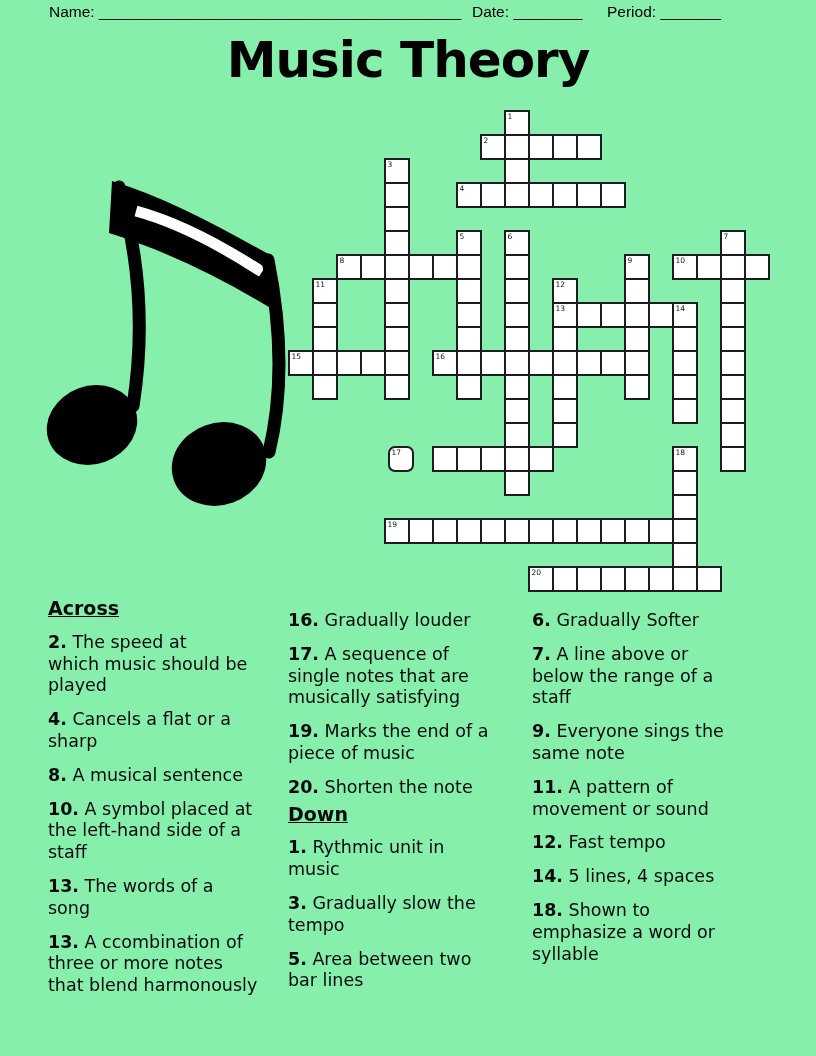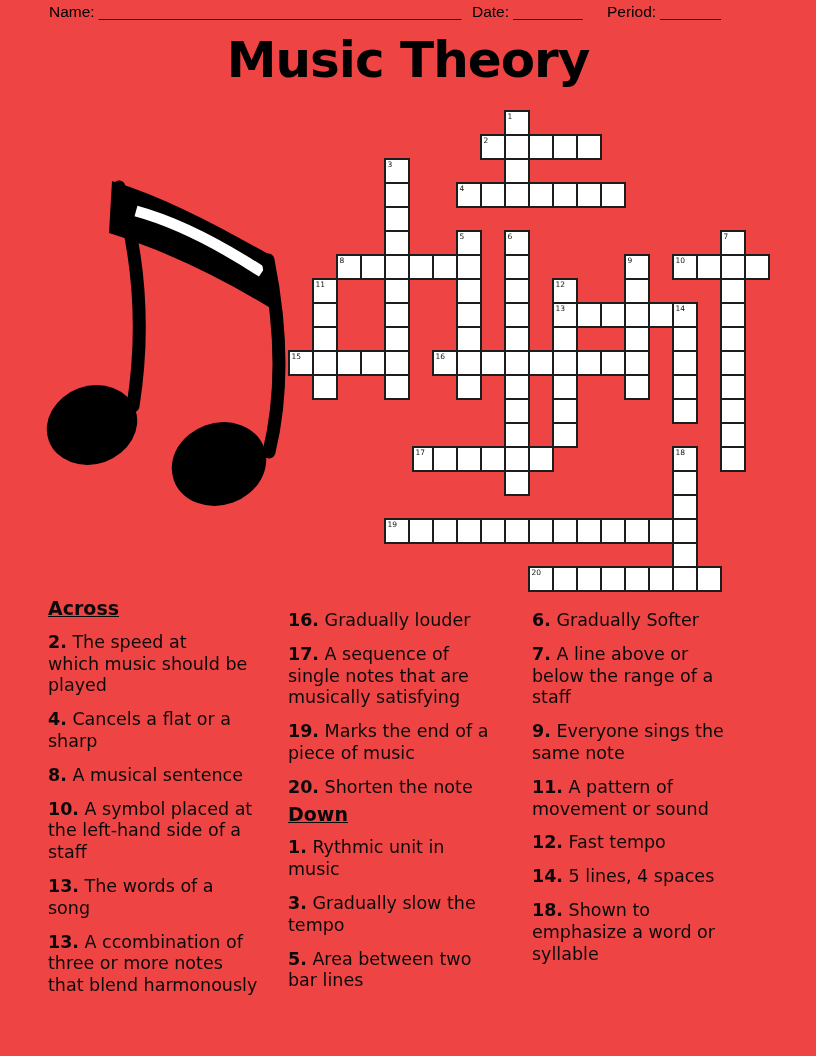--- a/index.html
+++ b/index.html
@@ -1,16 +1,16 @@
 <!DOCTYPE html>
 <html><head>
 <meta charset="utf-8">
 <style>
   html,body{margin:0;padding:0;background:#fff;}
-  .page{position:relative;width:816px;height:1056px;background:#ef4444;overflow:hidden;
+  .page{position:relative;width:816px;height:1056px;background:#86efac;overflow:hidden;
         font-family:"DejaVu Sans",sans-serif;color:#000;}
   
   .hdr-item{position:absolute;top:3px;font-family:"Liberation Sans",sans-serif;
             font-size:15.5px;color:#000;white-space:pre;}
   .hdr-name{left:49px;} .hdr-date{left:472px;text-align:right;} .hdr-period{left:607px;}
   
   .title{position:absolute;left:0;right:0;top:31px;text-align:center;
          font-size:50px;font-weight:600;letter-spacing:-1px;color:#000;}
   
   .grid{position:absolute;left:0;top:0;}
@@ -169,21 +169,21 @@
       </div>
       <div class="cell" style="left: 336px; top: 350px; border-color: rgb(29, 29, 29);"></div>
       <div class="cell" style="left: 360px; top: 350px; border-color: rgb(29, 29, 29);"></div>
       <div class="cell" style="left: 432px; top: 350px; border-color: rgb(29, 29, 29);">
         <span class="num">16</span>
       </div>
       <div class="cell" style="left: 480px; top: 350px; border-color: rgb(29, 29, 29);"></div>
       <div class="cell" style="left: 528px; top: 350px; border-color: rgb(29, 29, 29);"></div>
       <div class="cell" style="left: 576px; top: 350px; border-color: rgb(29, 29, 29);"></div>
       <div class="cell" style="left: 600px; top: 350px; border-color: rgb(29, 29, 29);"></div>
-      <div class="cell" style="left: 412px; top: 446px; border-color: rgb(29, 29, 29);">
+      <div class="cell" style="left: 388px; top: 446px; border-color: rgb(29, 29, 29); border-radius: 7px;">
         <span class="num">17</span>
       </div>
       <div class="cell" style="left: 432px; top: 446px; border-color: rgb(29, 29, 29);"></div>
       <div class="cell" style="left: 456px; top: 446px; border-color: rgb(29, 29, 29);"></div>
       <div class="cell" style="left: 480px; top: 446px; border-color: rgb(29, 29, 29);"></div>
       <div class="cell" style="left: 528px; top: 446px; border-color: rgb(29, 29, 29);"></div>
       <div class="cell" style="left: 672px; top: 446px; border-color: rgb(29, 29, 29);">
         <span class="num">18</span>
       </div>
       <div class="cell" style="left: 672px; top: 470px; border-color: rgb(29, 29, 29);"></div>

